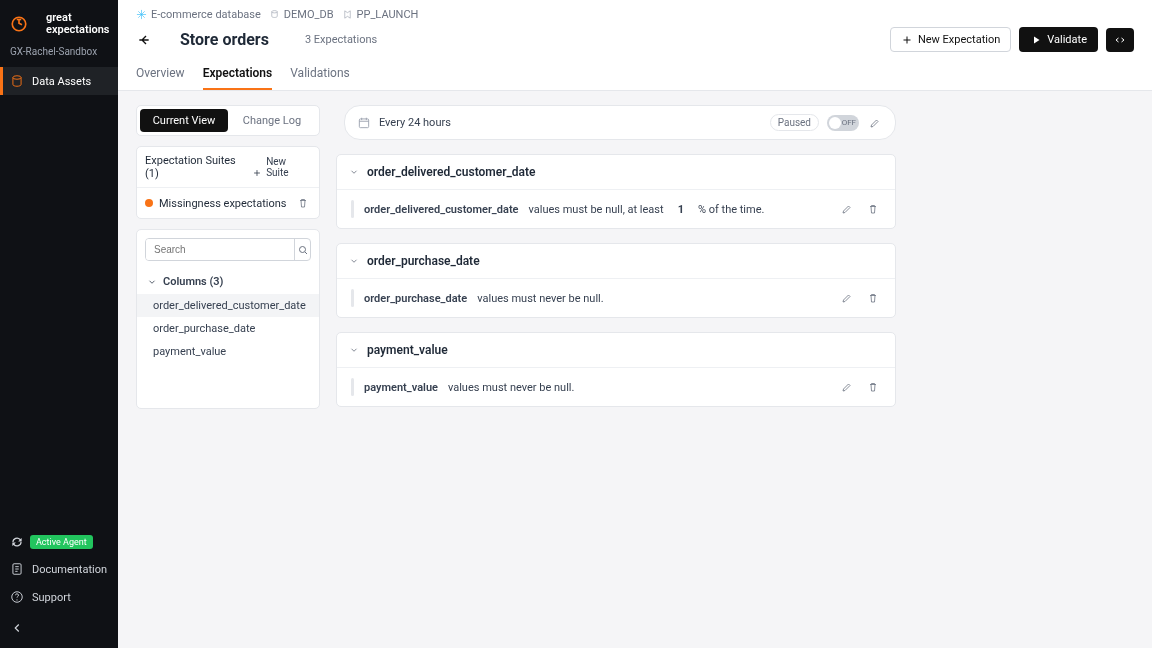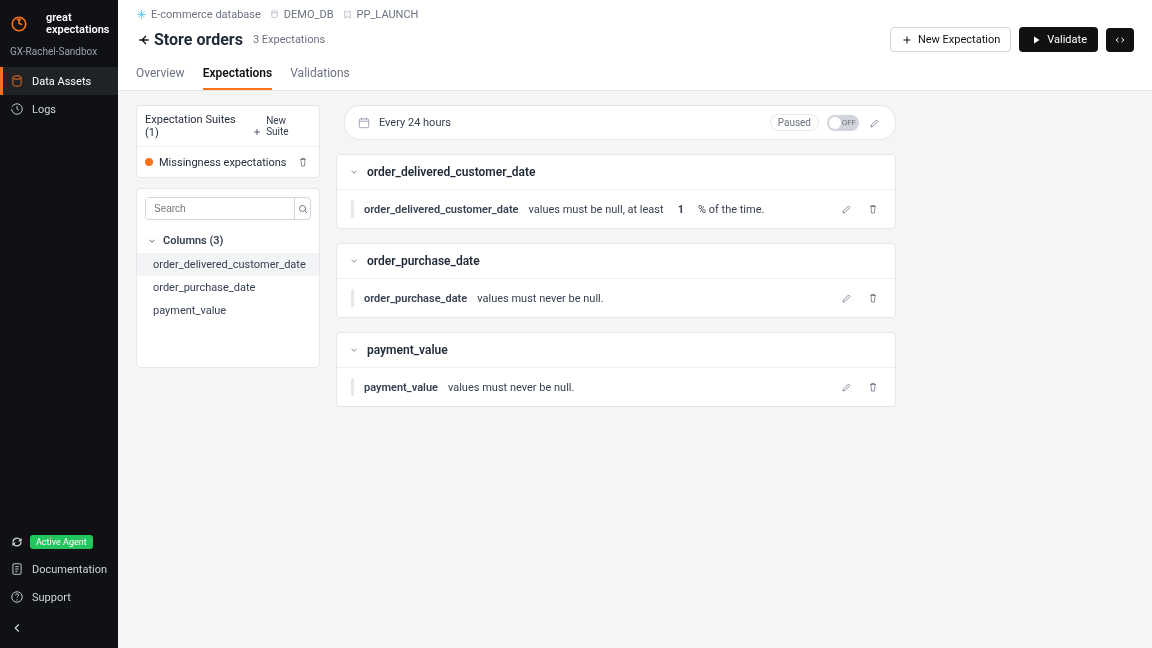--- a/index.html
+++ b/index.html
@@ -21,21 +21,21 @@
 .agent-badge { background:#22c55e; color:#fff; font-size:9px; padding:2px 6px; border-radius:3px; }
 .footer-item { display:flex; align-items:center; gap:8px; padding:7px 10px; cursor:pointer; color:#d1d5db;}
 .collapse { padding:10px; }
 
 
 .main { flex:1; display:flex; flex-direction:column; background:#f5f5f7; }
 .topbar { background:#fff; border-bottom:1px solid #e5e7eb; padding: 8px 18px 0; }
 .breadcrumb { display:flex; align-items:center; gap:8px; font-size:11px; color:#6b7280; }
 .breadcrumb .crumb { display:flex; align-items:center; gap:4px; }
 .breadcrumb svg { width:11px; height:11px; }
-.title-row { display:flex; align-items:center; gap:2px; padding:6px 0 4px; }
+.title-row { display:flex; align-items:center; gap:28px; padding:6px 0 4px; }
 .title-row .back { width:16px; height:16px; cursor:pointer; }
 .page-title { font-size:16px; font-weight:700; }
 .sub-count { font-size:11px; color:#6b7280;margin-left:8px; }
 .actions { margin-left:auto; display:flex; gap:8px; align-items:center; }
 .btn { display:flex; align-items:center; gap:5px; padding:5px 10px; border-radius:4px; font-size:11px; cursor:pointer; border:1px solid transparent; }
 .btn-outline { background:#fff; border-color:#d1d5db; color:#111; }
 .btn-dark { background:#111; color:#fff; }
 .btn-icon-dark { background:#111; color:#fff; padding:5px 7px; }
 .btn svg { width:12px; height:12px; }
 .tabs { display:flex; gap:18px; font-size:12px; margin-top:2px; }
@@ -95,27 +95,20 @@
     </div>
   </div>
   <div class="workspace">GX-Rachel-Sandbox</div>
   <ul class="nav">
     <li class="nav-item active">
       <svg viewBox="0 0 24 24">
           <ellipse cx="12" cy="6" rx="7" ry="3" fill="none" stroke="#f97316" stroke-width="1.6"></ellipse>
           <path d="M5 6v12c0 1.7 3.1 3 7 3s7-1.3 7-3V6" fill="none" stroke="#f97316" stroke-width="1.6"></path>
         </svg>
       <span>Data Assets</span>
-    </li>
-    <li class="nav-item">
-      <svg viewBox="0 0 24 24">
-          <path d="M3 12a9 9 0 1 0 3-6.7L3 8" fill="none" stroke="currentColor" stroke-width="1.6"></path>
-          <path d="M12 7v5l3 2" fill="none" stroke="currentColor" stroke-width="1.6"></path>
-        </svg>
-      <span>Logs</span>
     </li>
   </ul>
   <div class="nav-spacer"></div>
   <div class="agent-row">
     <svg width="14" height="14" viewBox="0 0 24 24">
         <path d="M4 12a8 8 0 0 1 14-5l2-2v6h-6l2.5-2.5A6 6 0 0 0 6 12" fill="currentColor"></path>
         <path d="M20 12a8 8 0 0 1-14 5l-2 2v-6h6l-2.5 2.5A6 6 0 0 0 18 12" fill="currentColor"></path>
       </svg>
     <span class="agent-badge">Active Agent</span>
   </div>
@@ -193,20 +186,24 @@
     <div class="tabs">
       <div class="tab">Overview</div>
       <div class="tab active">Expectations</div>
       <div class="tab">Validations</div>
     </div>
   </div>
 
   <div class="content">
 
     <div class="left-panel">
+      <div class="view-toggle">
+        <div class="seg active">Current View</div>
+        <div class="seg">Change Log</div>
+      </div>
       <div class="suite-box">
         <div class="suite-header">
           <span>Expectation Suites (1)</span>
           <span class="new">
             <svg width="10" height="10" viewBox="0 0 24 24">
                 <path d="M12 5v14M5 12h14" stroke="currentColor" stroke-width="2"></path>
               </svg>
             <span>New Suite</span>
           </span>
         </div>

